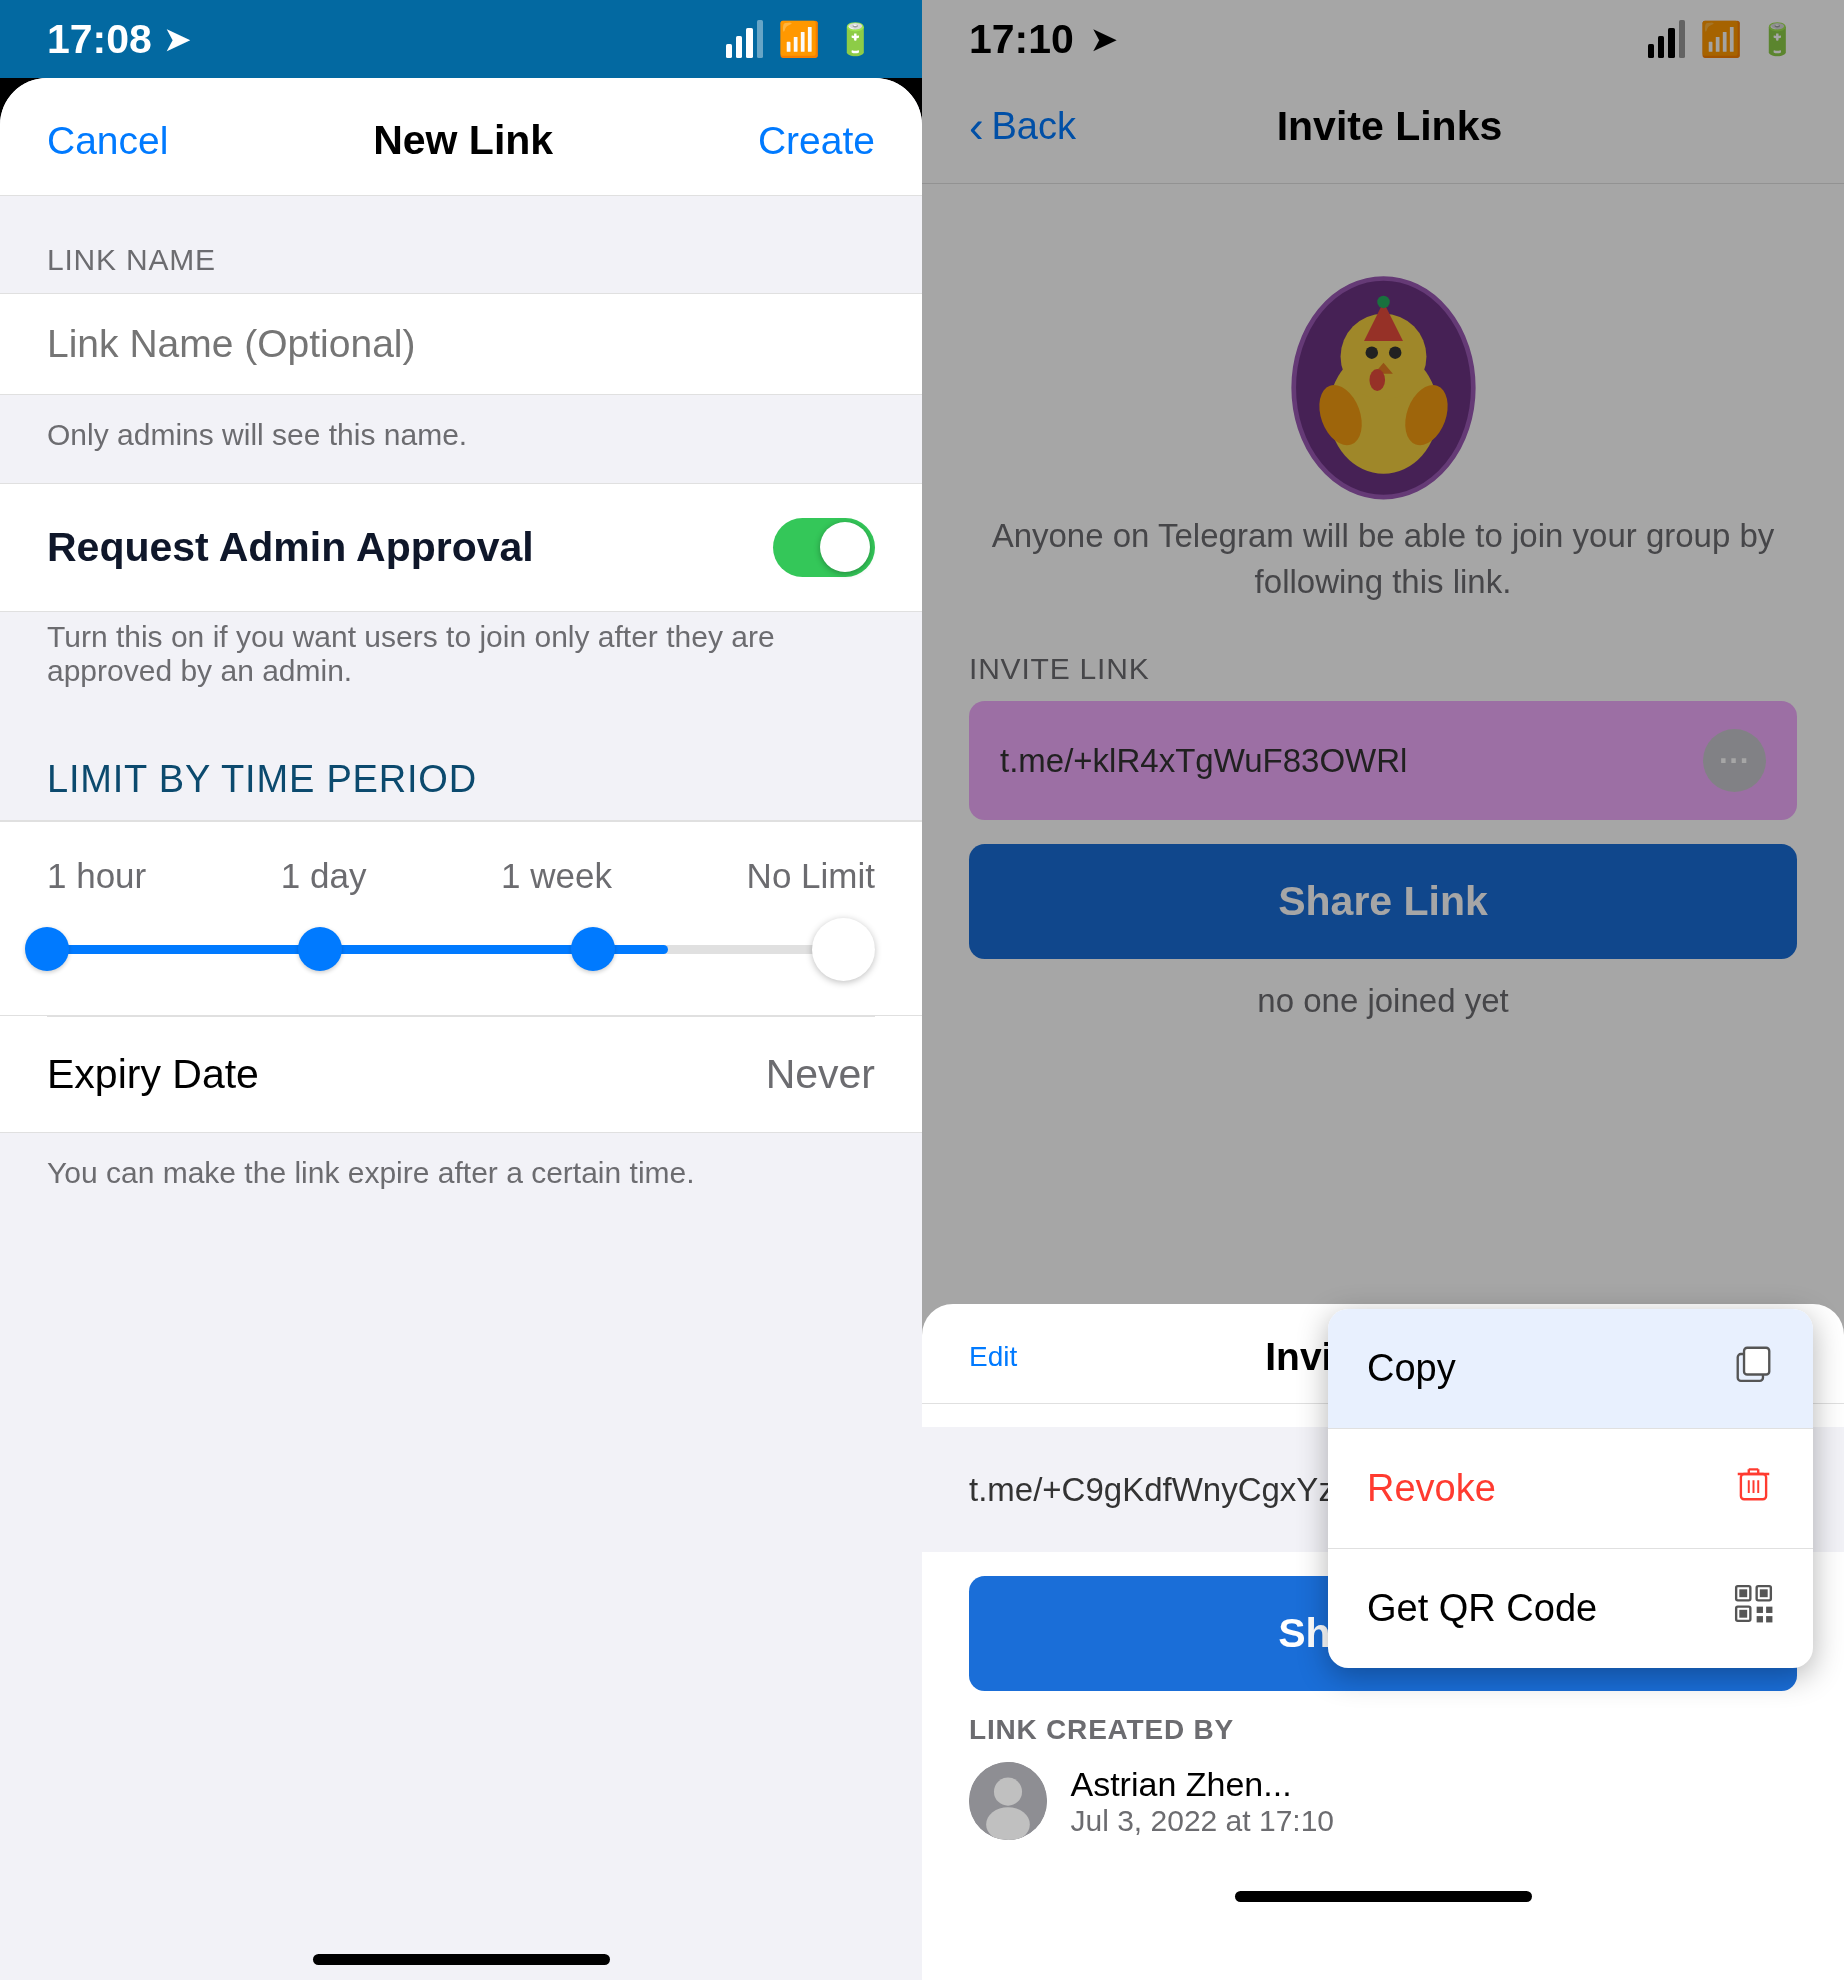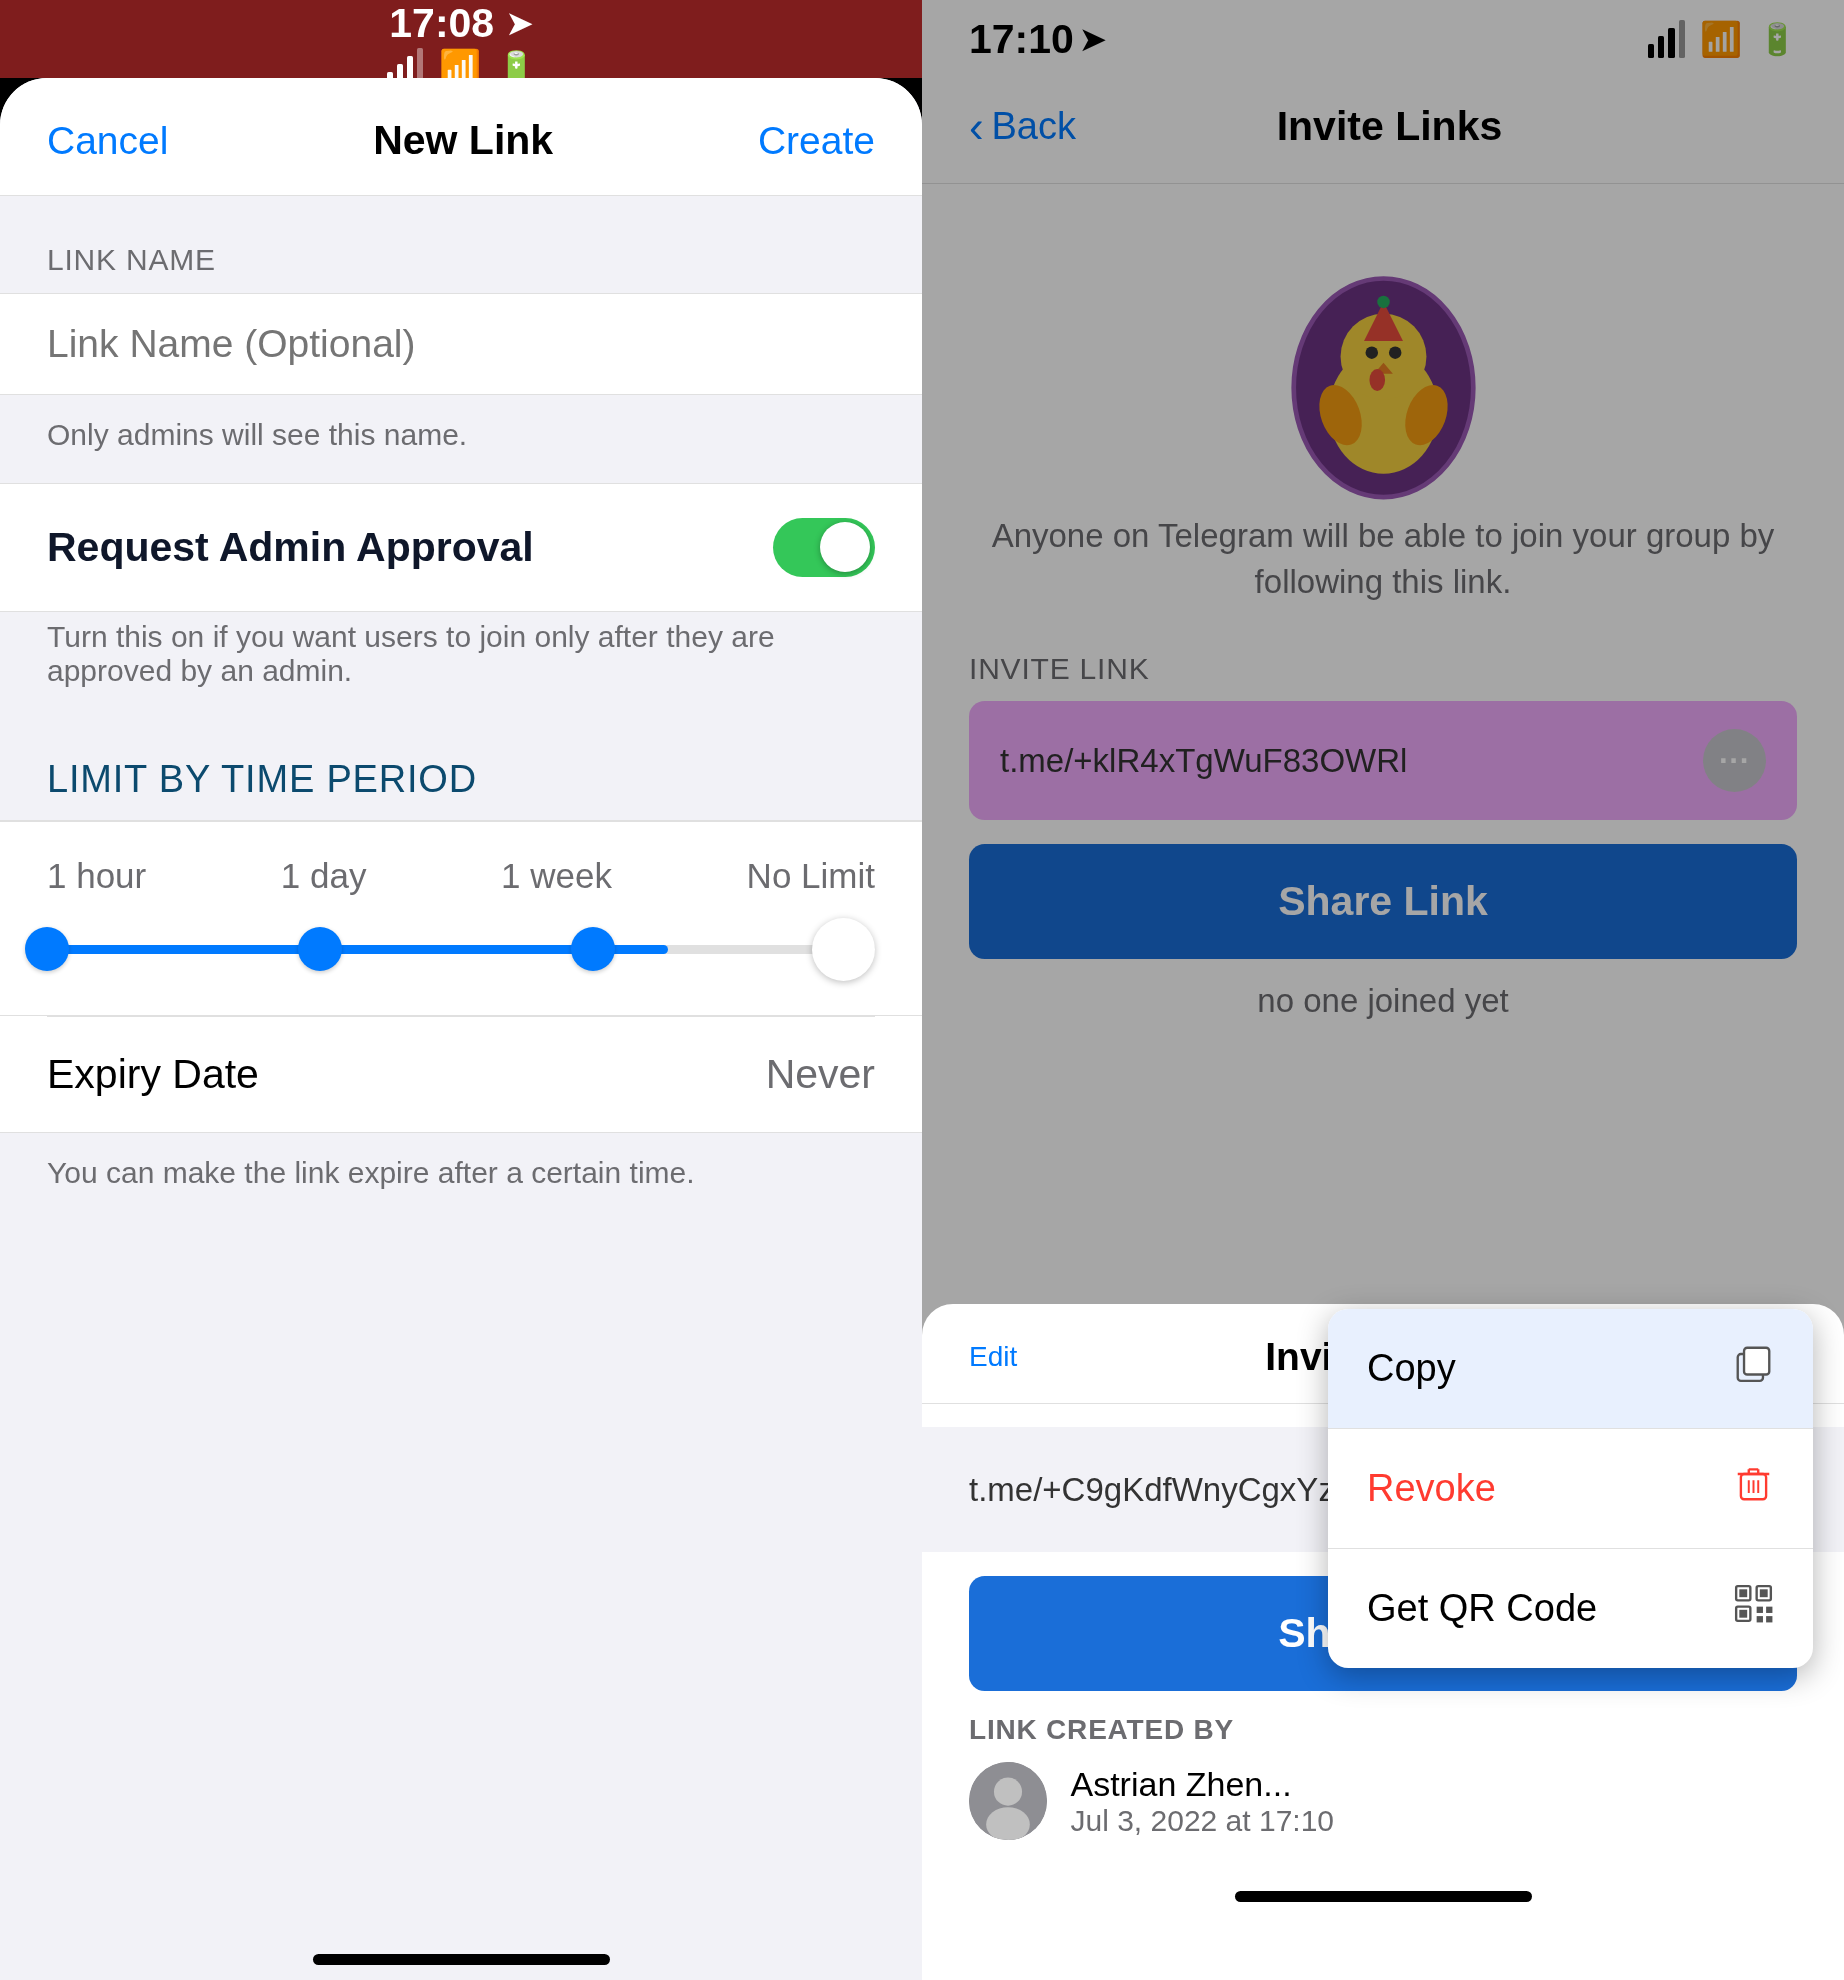--- a/index.html
+++ b/index.html
@@ -17,26 +17,25 @@
     .left-panel {
       width: 922px;
       height: 1981px;
       background: #000;
       display: flex;
       flex-direction: column;
       position: relative;
     }
     .left-status-bar {
       height: 78px;
-      background: #7f1d1d;
+      background: #0369a1;
       display: flex;
       align-items: center;
       padding: 0 47px;
       justify-content: space-between;
-      flex-direction: column;
     }
     .left-status-time {
       color: #fff;
       font-size: 41px;
       font-weight: 600;
       display: flex;
       align-items: center;
       gap: 12.5px;
     }
     .left-status-icons {
@@ -279,21 +278,21 @@
       align-items: center;
       padding: 0 47px;
       justify-content: space-between;
     }
     .right-status-time {
       color: #000;
       font-size: 41px;
       font-weight: 600;
       display: flex;
       align-items: center;
-      gap: 6px;
+      gap: 17px;
     }
     .right-status-icons {
       display: flex;
       align-items: center;
       gap: 15.6px;
     }
     .right-nav-bar {
       background: #fff;
       padding: 23.5px 47px 31px;
       display: flex;

